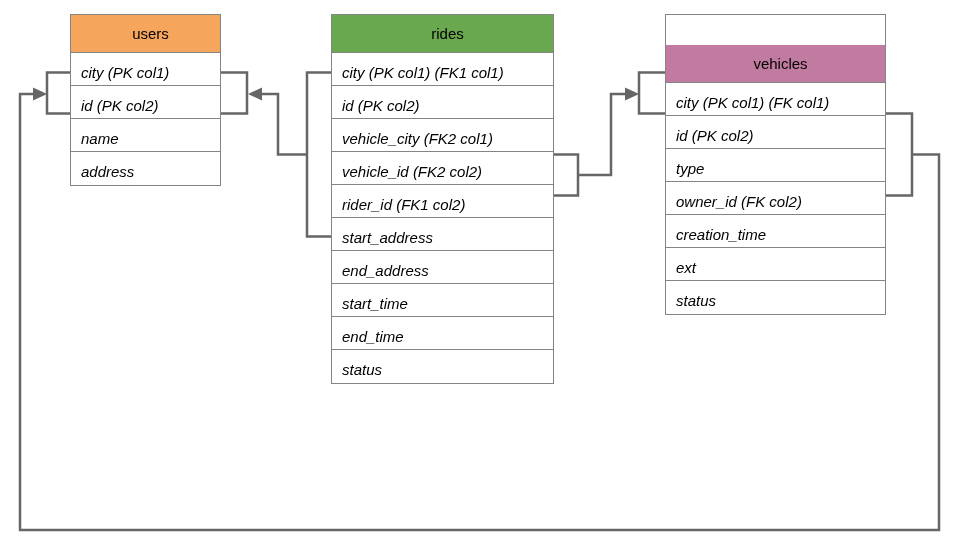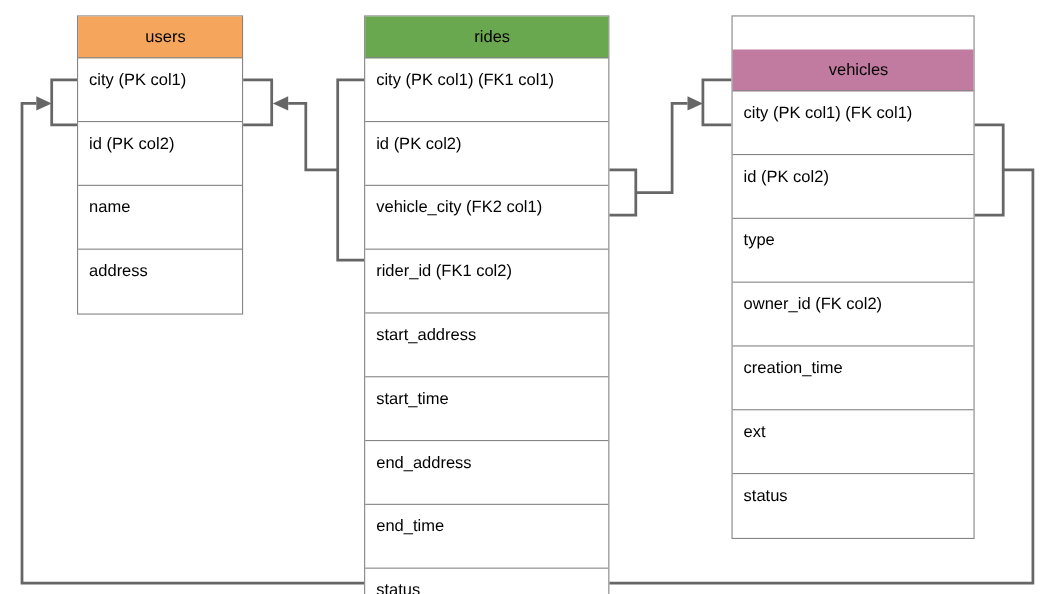--- a/index.html
+++ b/index.html
@@ -45,27 +45,28 @@
     line-height: 38px;
     padding-left: 10px;
     border-bottom: 1px solid var(--table-border, #848484);
     box-sizing: border-box;
     text-align: center;
   }
   .tbl-users .hdr    { background: var(--users-header, #F5A65C); }
   .tbl-rides .hdr    { background: var(--rides-header, #6AA84F); }
   .tbl-vehicles .hdr { background: var(--vehicles-header, #C27BA0); margin-top: 30px; }
   .row {
-    height: 58px;
+    height: 33px;
     line-height: 40px;
     padding-left: 10px;
     border-bottom: 1px solid var(--table-border, #848484);
     box-sizing: border-box;
     white-space: nowrap;
     overflow: hidden;
+    font-style: italic;
   }
   .row:last-child { border-bottom: none; }
 </style>
 </head>
 <body>
 
 <div id="stage">
 
   <svg id="connector-layer" viewBox="0 0 960 540" xmlns="http://www.w3.org/2000/svg">
 
@@ -97,24 +98,25 @@
     <div class="row">id (PK col2)</div>
     <div class="row">name</div>
     <div class="row">address</div>
   </div>
 
   <div class="tbl tbl-rides">
     <div class="hdr">rides</div>
     <div class="row">city (PK col1) (FK1 col1)</div>
     <div class="row">id (PK col2)</div>
     <div class="row">vehicle_city (FK2 col1)</div>
+    <div class="row">vehicle_id (FK2 col2)</div>
     <div class="row">rider_id (FK1 col2)</div>
     <div class="row">start_address</div>
+    <div class="row">end_address</div>
     <div class="row">start_time</div>
-    <div class="row">end_address</div>
     <div class="row">end_time</div>
     <div class="row">status</div>
   </div>
 
   <div class="tbl tbl-vehicles">
     <div class="hdr">vehicles</div>
     <div class="row">city (PK col1) (FK col1)</div>
     <div class="row">id (PK col2)</div>
     <div class="row">type</div>
     <div class="row">owner_id (FK col2)</div>

